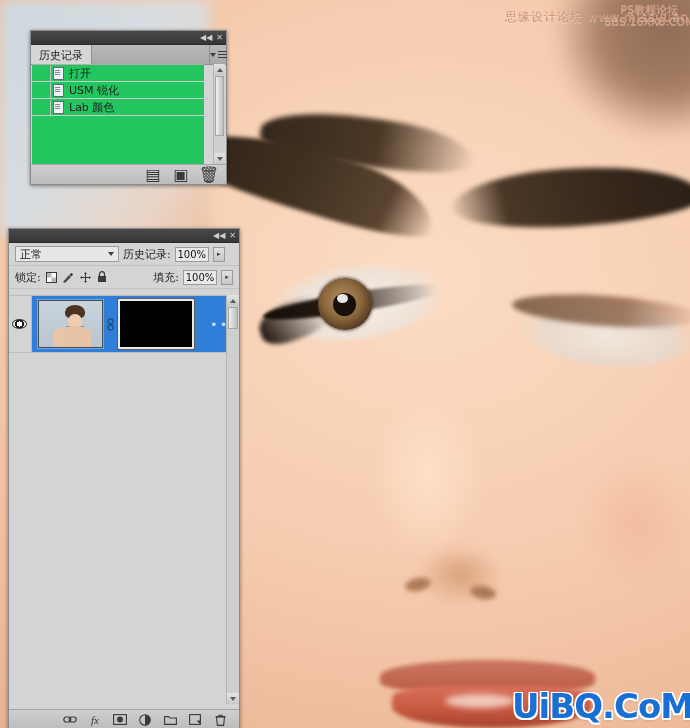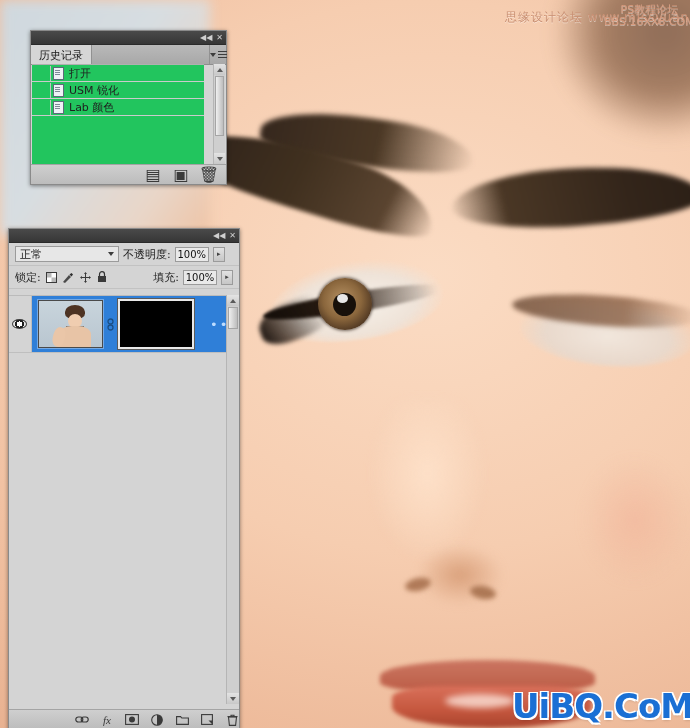--- a/index.html
+++ b/index.html
@@ -327,21 +327,21 @@
   <div class="panel-titlebar">
     <span class="tb-btn">◀◀</span>
     <span class="tb-btn">✕</span>
   </div>
 
   <div class="opt-row">
     <div class="blend-select">
       <span>正常</span>
       <span class="caret-sm" style="margin-right:4px;"></span>
     </div>
-    <span class="lbl">不透明度:</span>
+    <span class="lbl">历史记录:</span>
     <span class="num-field">100%</span>
     <span class="spin">▸</span>
   </div>
 
   <div class="opt-row">
     <span class="lbl">锁定:</span>
     <span class="lock-ico">
       <svg width="11" height="11" viewBox="0 0 11 11">
           <rect x="0.5" y="0.5" width="10" height="10" fill="#fff" stroke="#3a3a3a"></rect>
           <rect x="1" y="1" width="4.5" height="4.5" fill="#b9b9b9"></rect>
@@ -399,21 +399,21 @@
   <div id="layer-scroll">
     <div class="sb-up">
         <span class="arr-up"></span>
       </div>
     <div class="sb-thumb"></div>
     <div class="sb-dn" style="position:absolute;bottom:0;left:0;right:0;">
         <span class="arr-dn"></span>
       </div>
   </div>
 
-  <div class="panel-footer" style="gap:11px;padding-right:0;">
+  <div class="panel-footer" style="gap:11px;padding-right:12px;">
     <span class="f-ico">
       <svg width="14" height="9" viewBox="0 0 14 9">
           <rect x="0.8" y="2" width="7" height="5" rx="2.5" fill="none" stroke="#3a3a3a" stroke-width="1.2"></rect>
           <rect x="6.2" y="2" width="7" height="5" rx="2.5" fill="none" stroke="#3a3a3a" stroke-width="1.2"></rect>
         </svg>
     </span>
     <span class="f-ico" style="font-style:italic;font-size:11px;font-family:'Liberation Serif',serif;">fx</span>
     <span class="f-ico">
       <svg width="14" height="11" viewBox="0 0 14 11">
           <rect x="0.6" y="0.6" width="12.8" height="9.8" fill="none" stroke="#3a3a3a" stroke-width="1.1"></rect>

